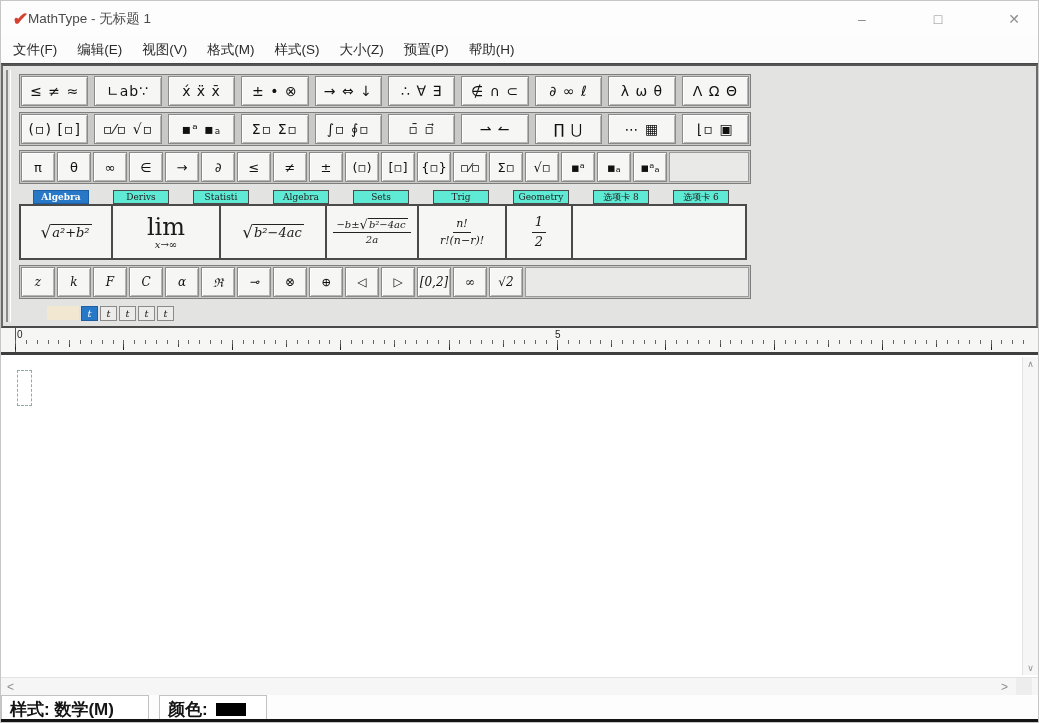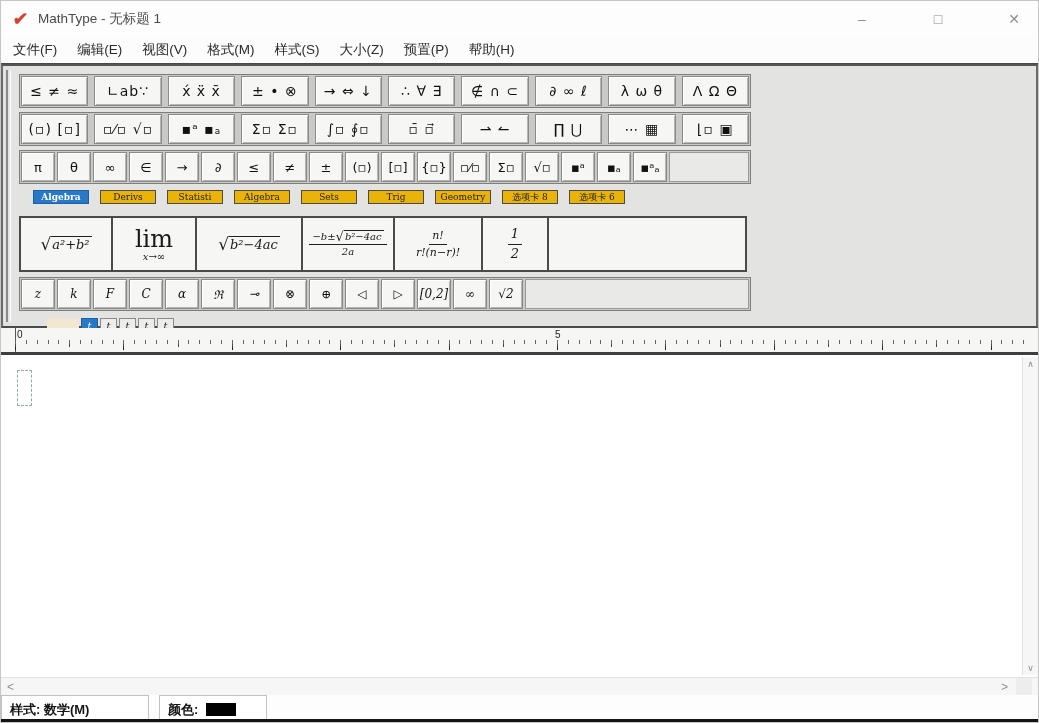--- a/index.html
+++ b/index.html
@@ -5,21 +5,21 @@
   * { margin:0; padding:0; box-sizing:border-box; }
   html,body { background:#fff; }
   .window {
     position:relative; width:1039px; height:723px;
     border:1px solid #c6c6c6; background:#fff; overflow:hidden;
     font-family:"Liberation Sans", sans-serif;
   }
   
   .titlebar { height:35px; display:flex; align-items:center; padding:0 12px; background:#fdfdfd; }
   .logo { color:#d6402f; font-size:18px; font-weight:bold; transform:skewX(-6deg); }
-  .title { margin-left:10px; color:#4a4a4a; font-size:13.5px; }
+  .title { margin-left:0; color:#4a4a4a; font-size:13.5px; }
   .win-controls { margin-left:auto; display:flex; color:#8f8f8f; font-size:14px; }
   .win-controls span { width:24px; text-align:center; margin-left:52px; cursor:default; }
   
   .menubar { height:28px; display:flex; align-items:flex-end; padding:0 2px; border-bottom:1px solid #4a4a4a; color:#2b2b2b; font-size:13.5px; background:#fcfcfc; }
   .menu-item { padding:4px 10px; }
   
   .panel { position:relative; height:264px; background:#e3e3e1;
     border-top:2px solid #555; border-bottom:2px solid #4a4a4a;
     border-left:2px solid #6b6b6b; border-right:2px solid #6b6b6b; }
   .grip { position:absolute; left:3px; top:4px; bottom:4px; width:5px; border-left:2px solid #8a8a8a; border-right:1px solid #fff; }
@@ -31,29 +31,29 @@
   .pal-btn { flex:1; height:30px; display:flex; align-items:center; justify-content:center;
     background:#f6f6f4; border:1px solid #8a8a8a; font-size:14px; color:#111;
     font-family:"DejaVu Sans", sans-serif; letter-spacing:1px; cursor:default;
     box-shadow:inset 1px 1px 0 #ffffff, inset -1px -1px 0 #b5b5b3; }
   .sq-btn { width:34px; height:30px; flex:none; display:flex; align-items:center; justify-content:center;
     background:#f6f6f4; border:1px solid #8a8a8a; font-size:13px; color:#111;
     font-family:"DejaVu Sans", sans-serif; cursor:default;
     box-shadow:inset 1px 1px 0 #ffffff, inset -1px -1px 0 #b5b5b3; }
   .row-letters .sq-btn { font-family:"DejaVu Serif", serif; font-style:italic; font-size:12px; }
   
-  .tabs { display:flex; gap:11px; margin:6px 0 12px 14px; }
+  .tabs { display:flex; gap:24px; margin:6px 0 0 14px; }
   .tab { min-width:56px; text-align:center; font-size:9px; line-height:12px; padding:0 4px;
-    background:#eab308; border:1px solid #4a4a4a; color:#222; font-family:"DejaVu Serif", serif; cursor:default; }
+    background:#5eead4; border:1px solid #4a4a4a; color:#222; font-family:"DejaVu Serif", serif; cursor:default; }
   .tab.active { background:#2878c8; border-color:#1c5fa5; color:#fff; font-weight:bold; }
   
   .expr-row { width:728px; height:56px; border:2px solid #4a4a4a; background:#f6f6f4; display:flex; }
   .expr { border:none; border-right:2px solid #4a4a4a; background:#f6f6f4; display:flex; align-items:center; justify-content:center;
     font-family:"DejaVu Serif", serif; color:#1a1a1a; cursor:default; }
-  .w1{width:92px;font-size:13px}.w2{width:84px}.w3{width:106px;font-size:13px}
+  .w1{width:92px;font-size:13px}.w2{width:108px}.w3{width:106px;font-size:13px}
   .w4{width:92px;font-size:10px}.w5{width:88px;font-size:11px}.w6{width:66px;font-size:13px}
   .expr-fill { flex:1; }
   .rad { display:inline-flex; align-items:flex-start; }
   .rsign { font-size:1.3em; line-height:1; }
   .rbody { border-top:1px solid #222; font-style:italic; padding:0 2px 0 1px; }
   .lim { display:flex; flex-direction:column; align-items:center; line-height:1; }
   .limmain { font-size:24px; }
   .limsub { font-size:10px; font-style:italic; margin-top:1px; }
   .frac { display:inline-flex; flex-direction:column; align-items:center; line-height:1.25; }
   .num { border-bottom:1px solid #222; padding:0 3px 1px; font-style:italic; display:inline-flex; align-items:flex-end; }
@@ -78,21 +78,21 @@
   .doc { position:relative; height:322px; background:#fff; }
   .cursorbox { position:absolute; left:16px; top:15px; width:15px; height:36px; border:1px dashed #94ad9f; }
   .vscroll { position:absolute; right:0; top:2px; bottom:2px; width:16px; background:#f6f6f6; border-left:1px solid #e3e3e3;
     display:flex; flex-direction:column; justify-content:space-between; align-items:center; color:#8f8f8f; font-size:9px; }
   .varrow { height:14px; display:flex; align-items:center; cursor:default; }
   .hscroll { height:18px; background:#f6f6f6; border-top:1px solid #e2e2e2; display:flex; align-items:center; color:#8f8f8f; font-size:12px; padding:0 6px; }
   .harrow { cursor:default; }
   .hspace { flex:1; }
   .hcorner { width:16px; height:100%; background:#ededed; margin-left:8px; }
   
-  .status { height:26px; display:flex; align-items:stretch; gap:10px; background:#fdfdfd; font-size:13px; font-weight:bold; color:#141414; }
+  .status { height:26px; display:flex; align-items:stretch; gap:10px; background:#fdfdfd; font-size:17px; font-weight:bold; color:#141414; }
   .sfield { border:1px solid #c2c2c2; background:#fff; padding:3px 8px 0; display:flex; align-items:center; cursor:default; }
   .sf1{min-width:148px}.sf2{min-width:150px}.sf3{min-width:116px}.sf4{min-width:108px}
   .swatch { width:30px; height:13px; background:#000; margin-left:8px; }
   .bottomline { position:absolute; left:0; right:0; bottom:0; height:3px; background:#141414; }
 </style>
 </head>
 <body>
 
 <div class="window">
 

